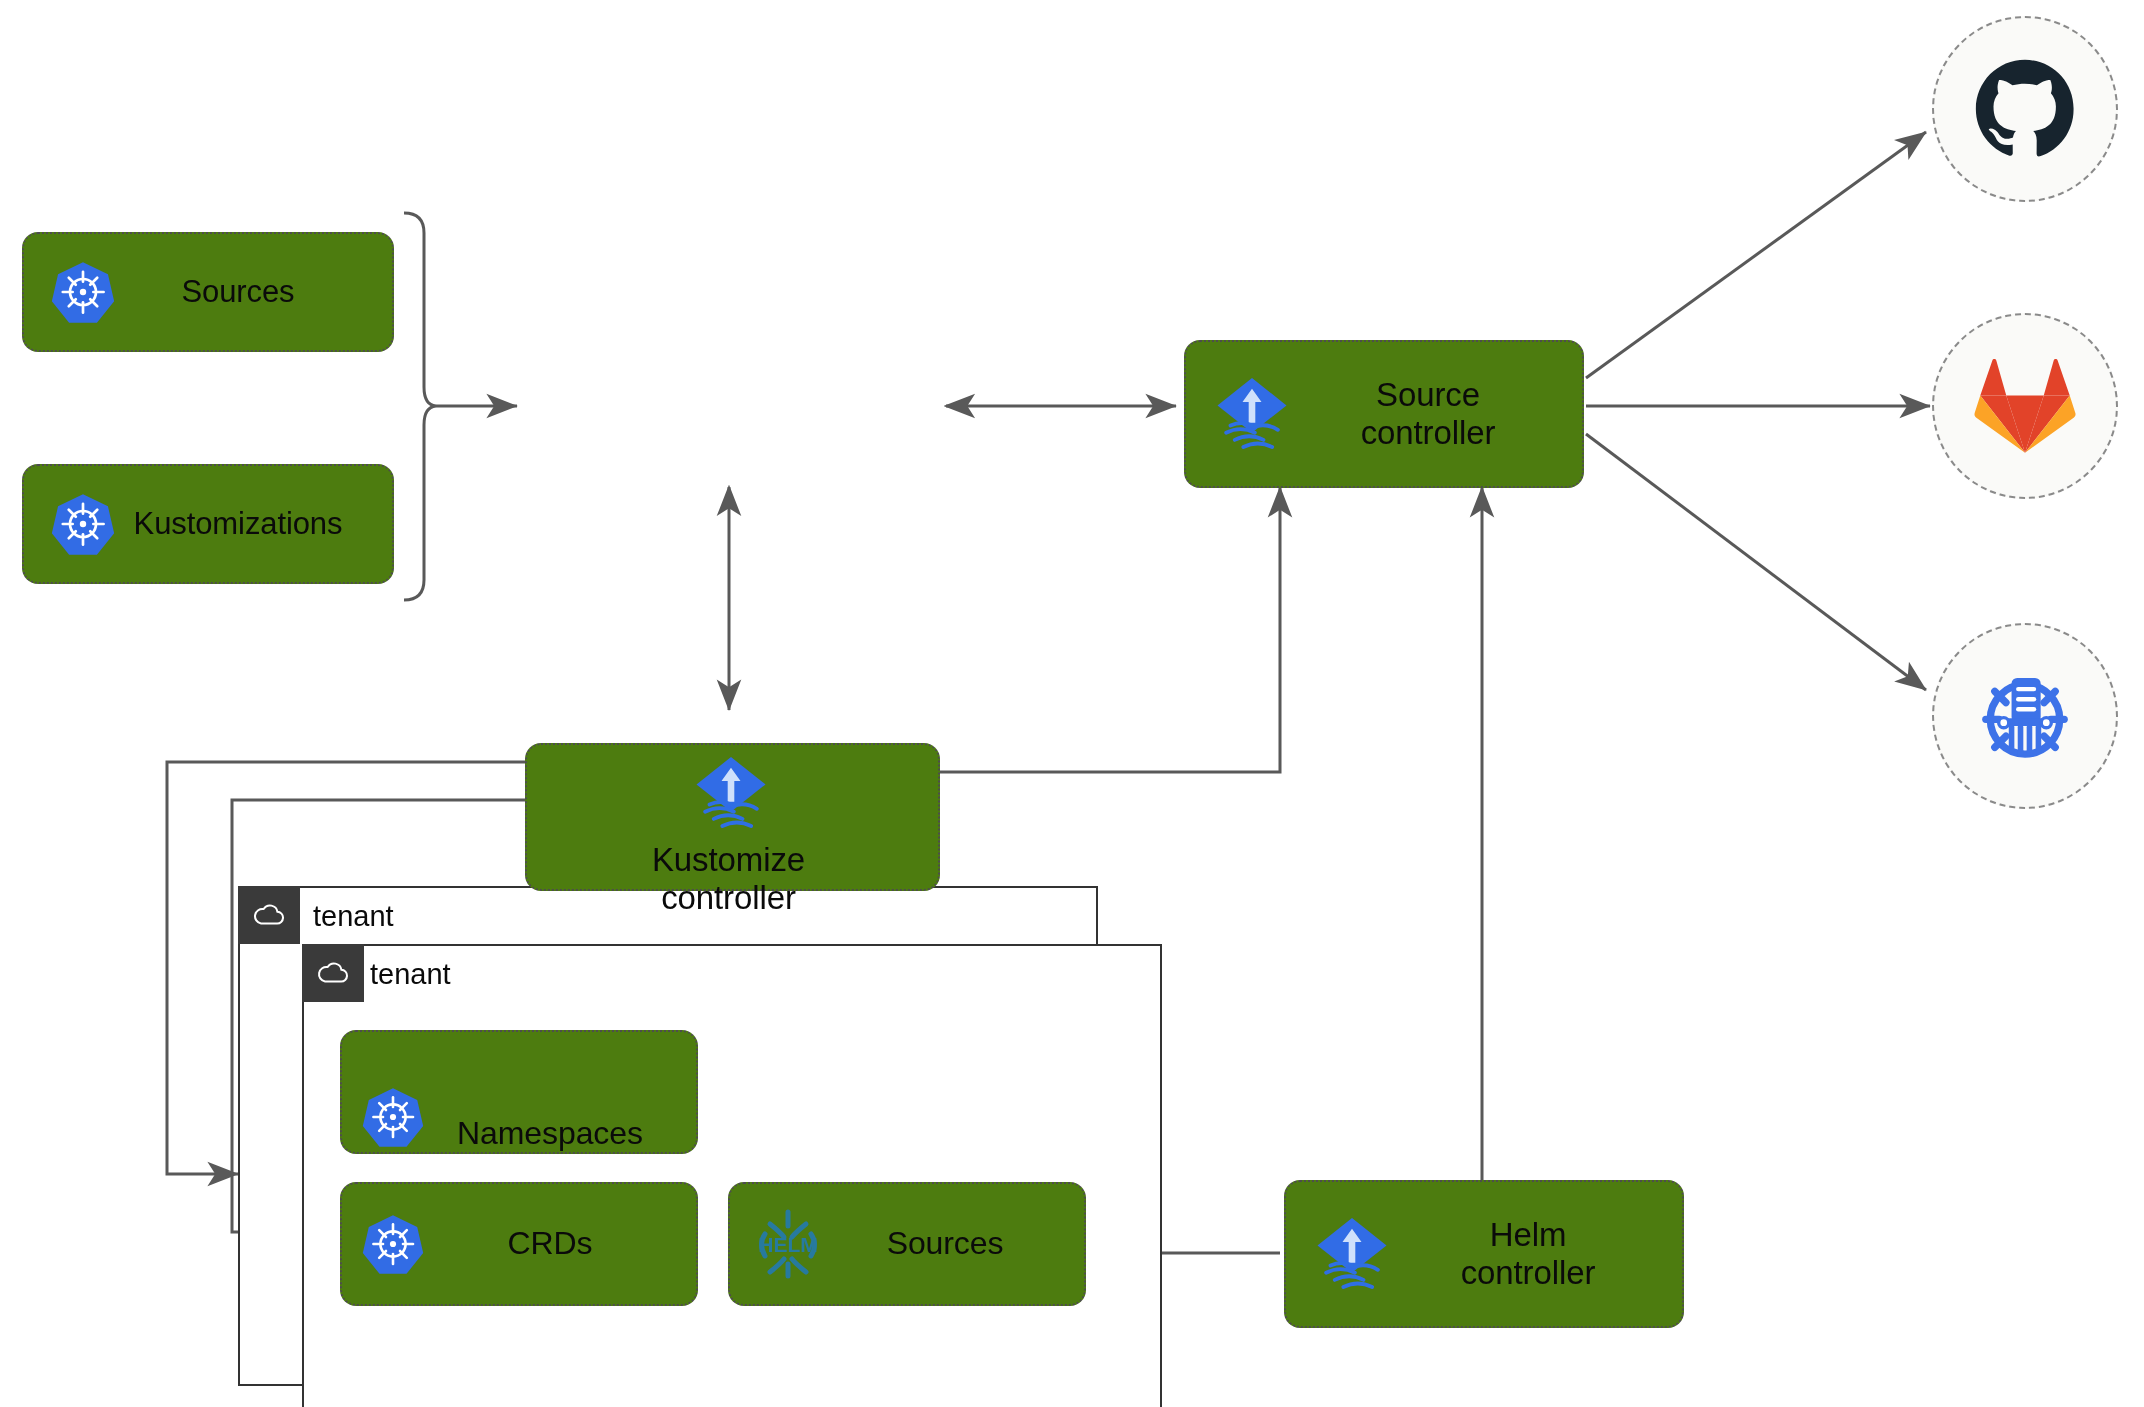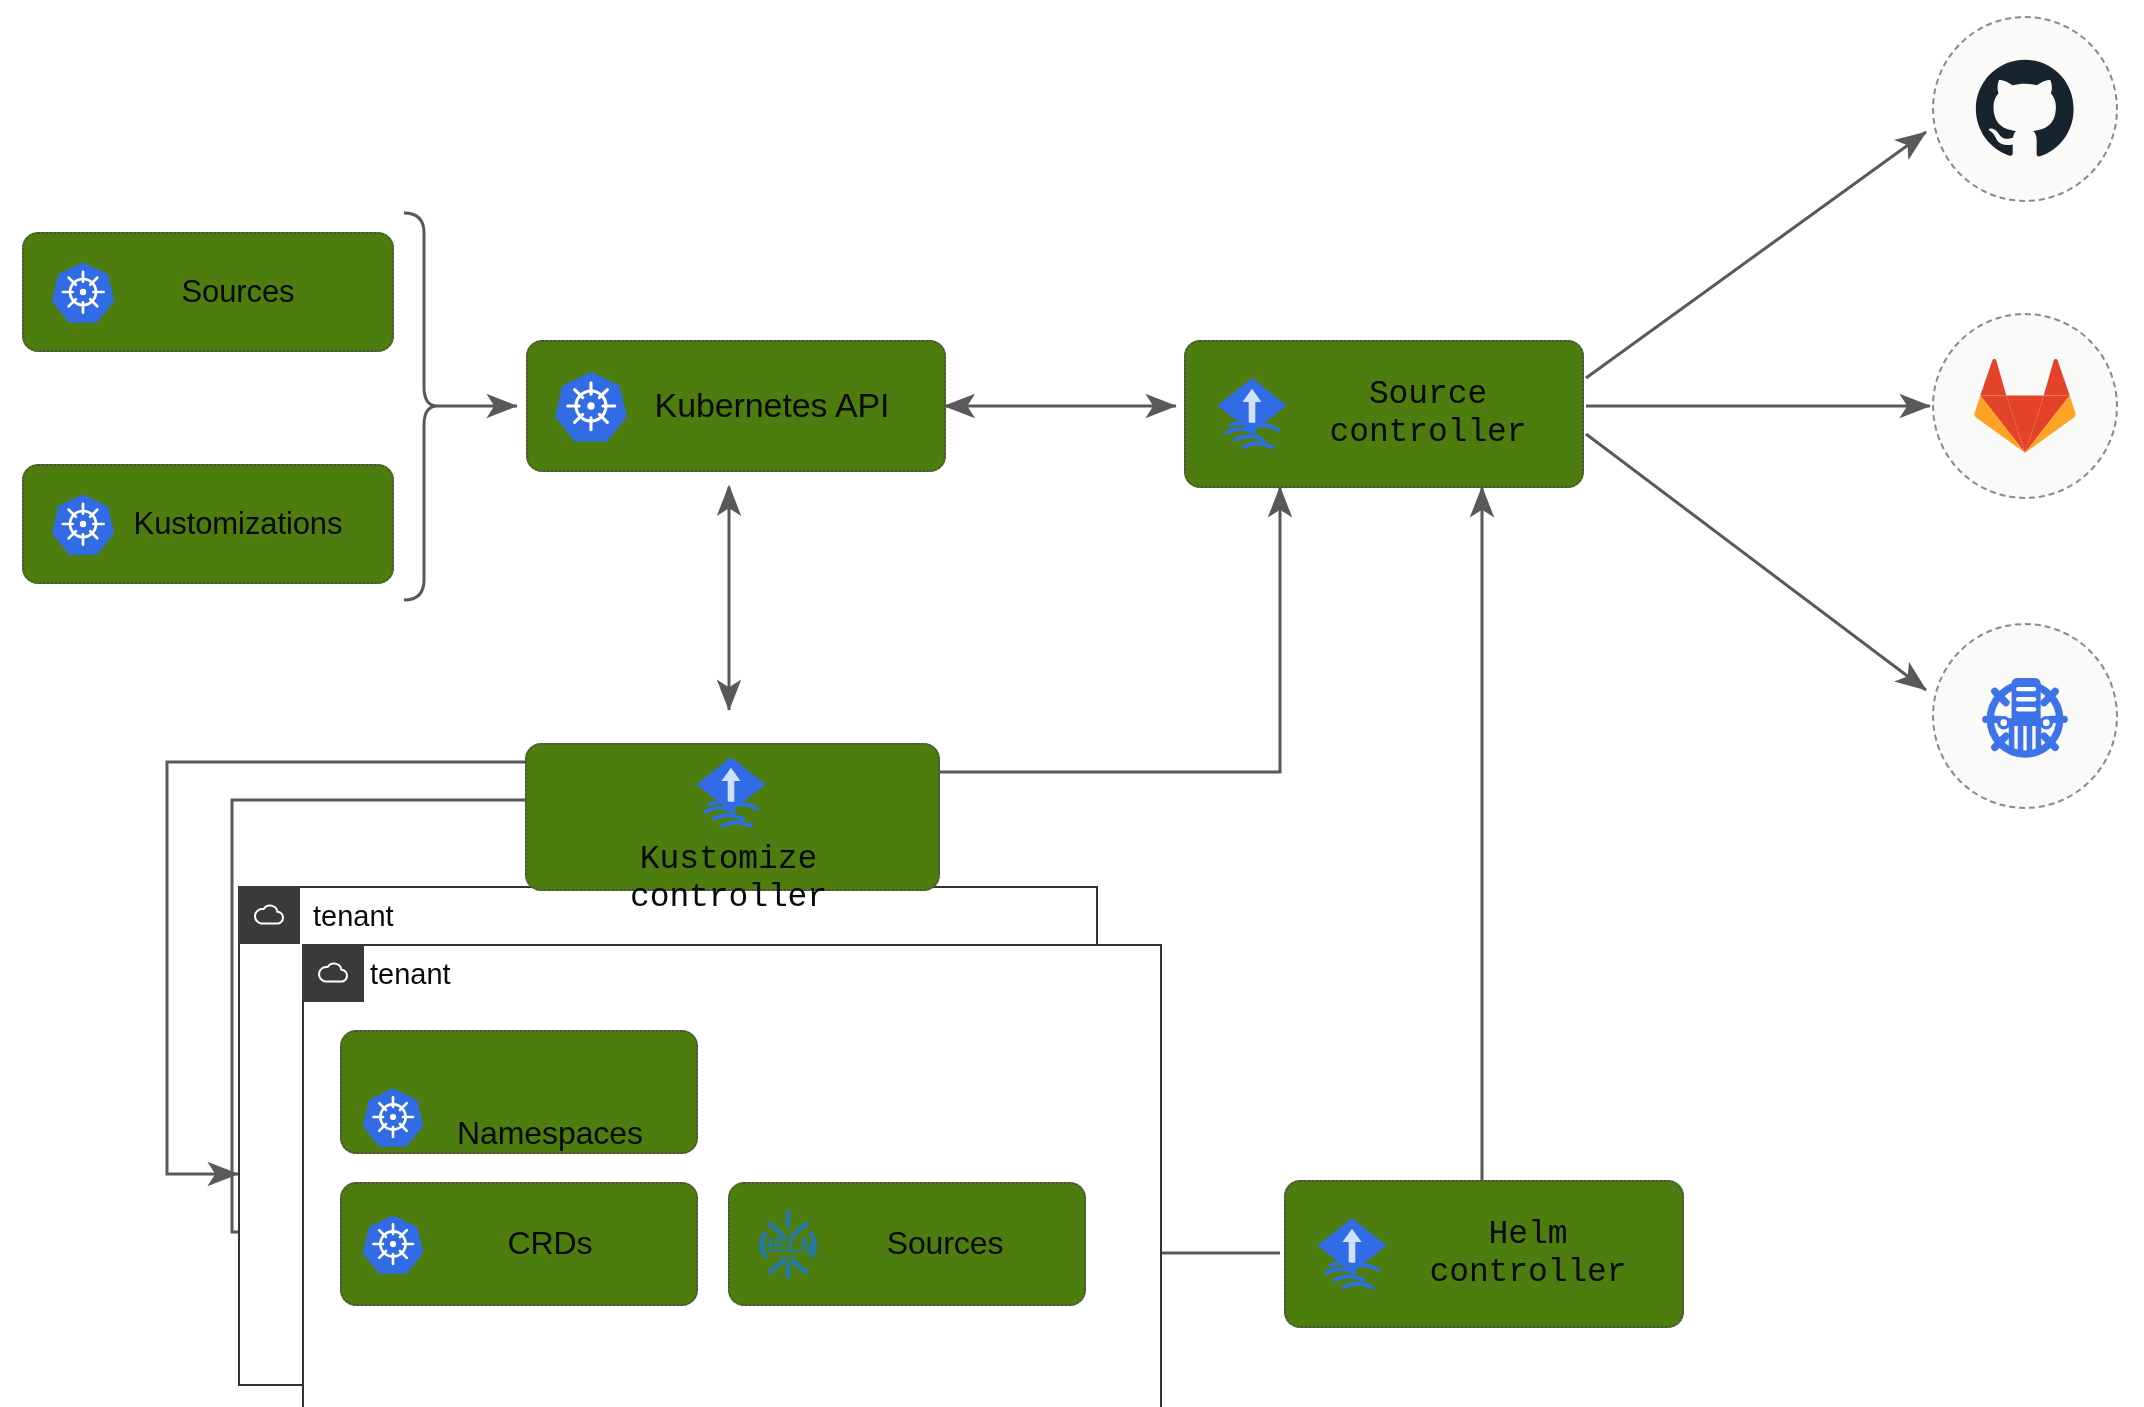--- a/index.html
+++ b/index.html
@@ -55,21 +55,21 @@
 
   
   .k-small { padding: 0 26px 0 22px; }
   .k-small .ico { width: 74px; height: 74px; }
   .k-small .lbl { font-size: 31px; padding-right: 10px; }
 
   .k-api { padding: 0 26px 0 22px; }
   .k-api .ico { width: 82px; height: 82px; }
   .k-api .lbl { font-size: 34px; padding-right: 6px; }
 
-  .k-ctrl { padding: 0 22px 0 18px; font-family: Liberation Mono, monospace; }
+  .k-ctrl { padding: 0 22px 0 18px; }
   .k-ctrl .ico { width: 96px; height: 96px; }
   .k-ctrl .lbl { font-size: 33px; padding-right: 4px; }
 
   .k-res { padding: 0 18px 0 16px; }
   .k-res .ico { width: 70px; height: 70px; }
   .k-res .lbl { font-size: 32px; padding-right: 6px; }
 
   
   .circ {
     position: absolute;
@@ -187,40 +187,20 @@
           <line x1="18.2" y1="18.2" x2="25" y2="25"></line>
             <line x1="39" y1="39" x2="45.8" y2="45.8"></line>
           <line x1="45.8" y1="18.2" x2="39" y2="25"></line>
             <line x1="25" y1="39" x2="18.2" y2="45.8"></line>
         </g>
       </svg>
     </span>
     <span class="lbl">Kustomizations</span>
   </div>
 
-  <div class="card k-api" style="left:526px; top:340px; width:420px; height:132px;">
-    <span class="ico">
-      <svg viewBox="0 0 64 64" width="76" height="76">
-        <path d="M32 3.2 56.2 14.9 62.2 41 45.5 61.8H18.5L1.8 41 7.8 14.9Z" fill="#326CE5"></path>
-        <g fill="none" stroke="#ffffff" stroke-width="2.6" stroke-linecap="round">
-          <circle cx="32" cy="32" r="12.6"></circle>
-          <circle cx="32" cy="32" r="3.1" fill="#ffffff" stroke="none"></circle>
-          <line x1="32" y1="12.4" x2="32" y2="22"></line>
-            <line x1="32" y1="42" x2="32" y2="52"></line>
-          <line x1="12.4" y1="32" x2="22" y2="32"></line>
-            <line x1="42" y1="32" x2="52" y2="32"></line>
-          <line x1="18.2" y1="18.2" x2="25" y2="25"></line>
-            <line x1="39" y1="39" x2="45.8" y2="45.8"></line>
-          <line x1="45.8" y1="18.2" x2="39" y2="25"></line>
-            <line x1="25" y1="39" x2="18.2" y2="45.8"></line>
-        </g>
-      </svg>
-    </span>
-    <span class="lbl">Kubernetes API</span>
-  </div>
 
   <div class="card k-ctrl" style="left:1184px; top:340px; width:400px; height:148px;">
     <span class="ico">
       <svg viewBox="0 0 64 64" width="92" height="92">
         <path d="M32 7 56 26 32 45 8 26Z" fill="#316CE6"></path>
         <path d="M32 14.5 L38.6 23.6 L34.3 23.6 L34.3 38 L29.7 38 L29.7 23.6 L25.4 23.6 Z" fill="#cfe0fb"></path>
         <g stroke="#2f6fe4" stroke-width="2.7" fill="none" stroke-linecap="round">
           <path d="M14 45 Q24 40 34 45"></path>
           <path d="M20 50 Q30 45 40 50"></path>
           <path d="M26 55 Q36 50 46 55"></path>

